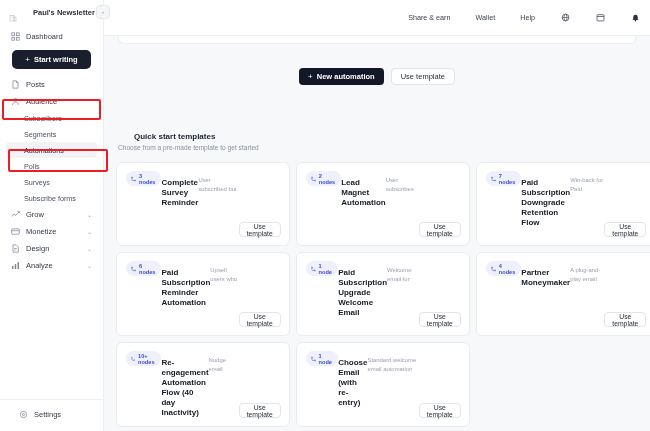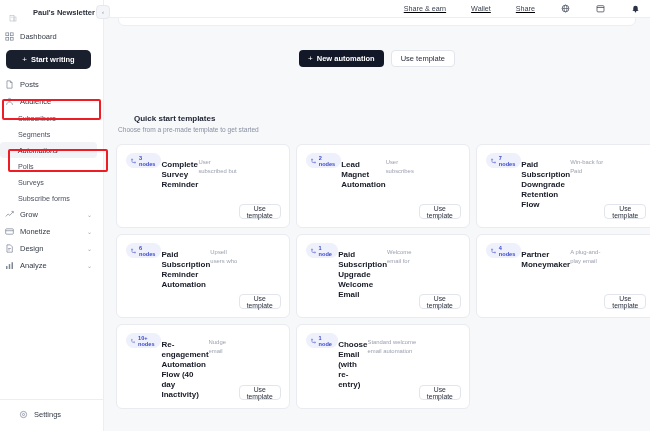--- a/index.html
+++ b/index.html
@@ -22,35 +22,35 @@
   }
   .workspace {
     display: flex; align-items: center; gap: 16px;
     padding: 8px 8px 8px 9px; height: 24px;
   }
   .ws-icon { width: 8px; height: 8px; flex: none; opacity:.5; }
   .ws-name {
     font-size: 7.5px; color: #2b2f3a; font-weight: 600;
     white-space: nowrap; overflow: hidden; text-overflow: ellipsis;
   }
-  .nav { padding: 4px 6px 0 0; flex: 1 1 auto; overflow: hidden; }
+  .nav { padding: 4px 6px 0 6px; flex: 1 1 auto; overflow: hidden; }
   .nav-row {
     display: flex; align-items: center; gap: 6px;
     height: 17px; padding: 0 5px; border-radius: 4px;
     position: relative; cursor: pointer;
   }
   .nav-row .ico { width: 9px; height: 9px; flex: none; display:flex; align-items:center; justify-content:center; }
   .nav-row .lbl { font-size: 7.5px; color: #343a46; font-weight: 500; white-space: nowrap; }
   .nav-row .chev { margin-left: auto; font-size: 6px; color: #9aa1b1; line-height: 1; }
   .nav-sub {
     display: flex; align-items: center; height: 16px;
     padding: 0 5px 0 18px; border-radius: 4px; cursor: pointer;
   }
   .nav-sub .lbl { font-size: 7.2px; color: #4a5160; font-weight: 400; white-space: nowrap; }
-  .nav-sub.active { background: #f2f3f6; font-style: italic; }
+  .nav-sub.active { background: #f2f3f6; }
   .nav-sub.active .lbl { color: #1d2130; font-weight: 500; }
 
   .start-writing {
     margin: 5px 6px 7px 6px;
     height: 19px; border-radius: 5px;
     background: #1a1f2e; color: #ffffff;
     display: flex; align-items: center; justify-content: center; gap: 4px;
     font-size: 7.5px; font-weight: 600; cursor: pointer;
   }
   .start-writing .plus { font-size: 8px; font-weight: 400; line-height: 1; }
@@ -65,24 +65,24 @@
     width: 14px; height: 14px; border-radius: 4px;
     background: #f4f5f8; border: 1px solid #e6e8ee;
     display: flex; align-items: center; justify-content: center;
     font-size: 6px; color: #7d8595; cursor: pointer; z-index: 6;
   }
 
   
   .main { flex: 1 1 auto; height: 431px; position: relative; background: #f7f8fa; overflow: hidden; }
 
   .topbar {
-    height: 18px; background: #ffffff;
+    height: 36px; background: #ffffff;
     border-bottom: 1px solid #eceef2;
     display: flex; align-items: center; justify-content: flex-end;
-    padding-right: 10px; gap: 25px; text-decoration: underline;
+    padding-right: 10px; gap: 25px;
   }
   .topbar-link { font-size: 7.2px; color: #3b4150; font-weight: 500; cursor: pointer; white-space: nowrap; }
   .topbar-ico { width: 10px; height: 10px; display: flex; align-items: center; justify-content: center; cursor: pointer; }
 
   .content { position: relative; height: 409px; overflow: hidden; }
 
   
   .top-panel {
     position: absolute; left: 14px; right: 14px; top: -14px;
     height: 22px; background: #ffffff;
@@ -292,21 +292,21 @@
     <div class="collapse-btn">
       <span>‹</span>
     </div>
   </aside>
 
   <section class="main">
 
     <header class="topbar">
       <span class="topbar-link">Share &amp; earn</span>
       <span class="topbar-link">Wallet</span>
-      <span class="topbar-link">Share</span>
+      <span class="topbar-link">Help</span>
       <span class="topbar-ico">
         <svg viewBox="0 0 16 16" width="9" height="9">
             <circle cx="8" cy="8" r="6" fill="none" stroke="#3b4150" stroke-width="1.3"></circle>
             <ellipse cx="8" cy="8" rx="2.6" ry="6" fill="none" stroke="#3b4150" stroke-width="1.1"></ellipse>
             <path d="M2.2 8h11.6" stroke="#3b4150" stroke-width="1.1"></path>
           </svg>
       </span>
       <span class="topbar-ico">
         <svg viewBox="0 0 16 16" width="9" height="9">
             <rect x="1.8" y="3" width="12.4" height="11" rx="1.6" fill="none" stroke="#3b4150" stroke-width="1.3"></rect>

